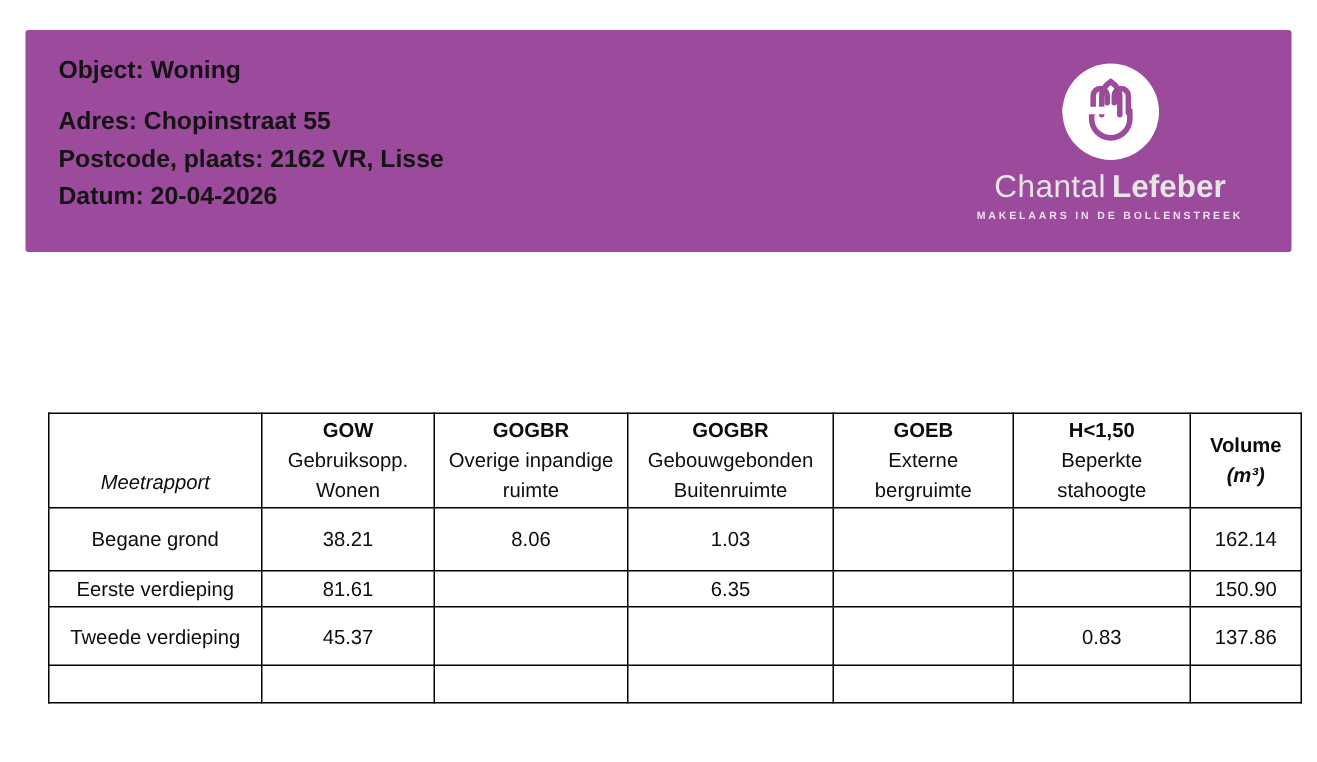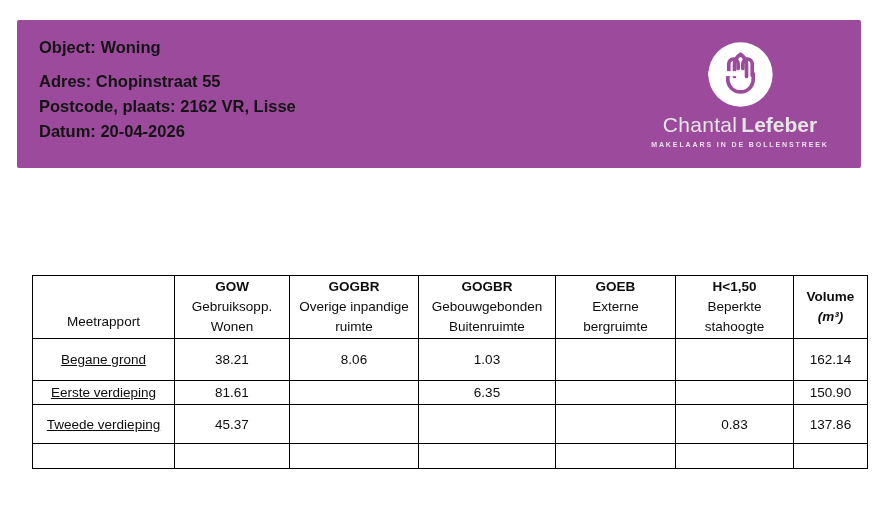--- a/index.html
+++ b/index.html
@@ -22,25 +22,25 @@
   .brand .bold  { font-weight:700; margin-left:4px; }
   .tagline { color:rgba(255,255,255,.82); font-size:7px; letter-spacing:1.9px;
              margin-top:4px; white-space:nowrap; font-weight:700; }
 
   
   table.report { position:absolute; left:32px; top:275px; border-collapse:collapse;
                  table-layout:fixed; color:#0d0d0d; font-size:13.5px; }
   table.report td { border:1px solid #000; text-align:center; vertical-align:middle;
                     padding:0 2px; overflow:hidden; }
   .hdr td { vertical-align:top; line-height:20px; padding-top:1px; }
-  .hdr td.corner { vertical-align:bottom; padding-bottom:6px;
+  .hdr td.corner { vertical-align:bottom; font-style:italic; padding-bottom:6px;
                    font-weight:400; }
   .code { font-weight:700; }
   .volume-col .desc { font-weight:700;font-style:italic; }
-  .rlabel { font-weight:400;text-decoration:underline; }
+  .rlabel { font-weight:400; }
   .total-row td { font-weight:700; }
 </style>
 </head>
 <body>
 
 <div class="page">
 
   <div class="banner">
     <div class="banner-text">
       <div class="object-line">Object: Woning</div>

